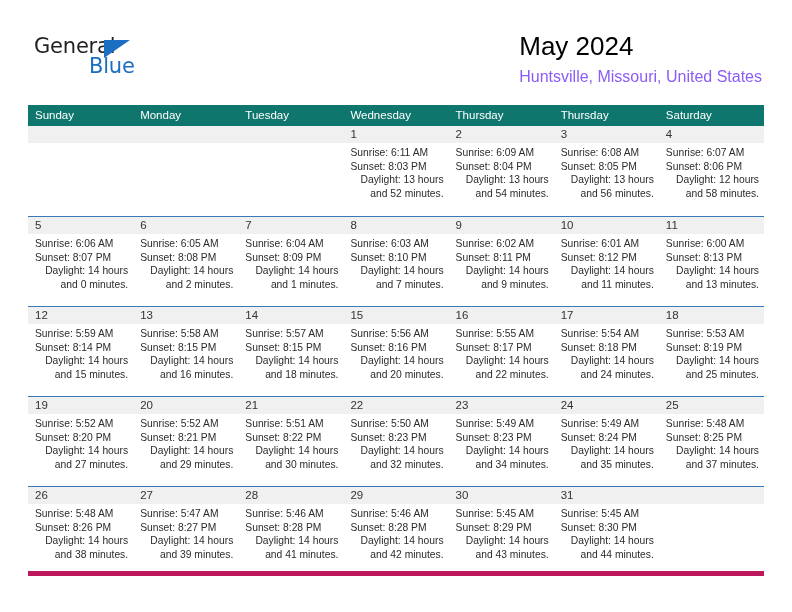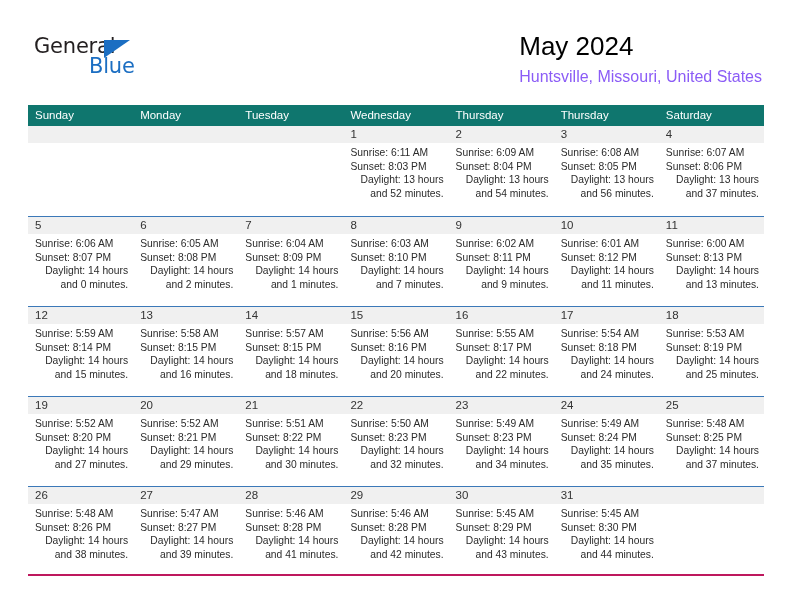--- a/index.html
+++ b/index.html
@@ -120,21 +120,21 @@
     display: flex;
     width: 736px;
     height: 90px;
     border-top: 1px solid #3b78b8;
     box-sizing: border-box;
   }
   .week-row.first {
     border-top: none;
   }
   .week-row.last {
-    border-bottom: 2px solid #be185d;
+    border-bottom: 5px solid #be185d;
   }
 
   .day-cell {
     flex: 1 1 0;
     box-sizing: border-box;
     background: #ffffff;
     position: relative;
     overflow: hidden;
   }
 
@@ -230,21 +230,21 @@
               <div>Sunrise: 6:08 AM</div>
               <div>Sunset: 8:05 PM</div>
               <div class="wrap2">Daylight: 13 hours and 56 minutes.</div>
             </div>
           </div>
           <div class="day-cell">
             <div class="day-number">4</div>
             <div class="day-info">
               <div>Sunrise: 6:07 AM</div>
               <div>Sunset: 8:06 PM</div>
-              <div class="wrap2">Daylight: 13 hours and 37 minutes.</div>
+              <div class="wrap2">Daylight: 12 hours and 58 minutes.</div>
             </div>
           </div>
         </div>
         <div class="week-row">
           <div class="day-cell">
             <div class="day-number">5</div>
             <div class="day-info">
               <div>Sunrise: 6:06 AM</div>
               <div>Sunset: 8:07 PM</div>
               <div class="wrap2">Daylight: 14 hours and 0 minutes.</div>

